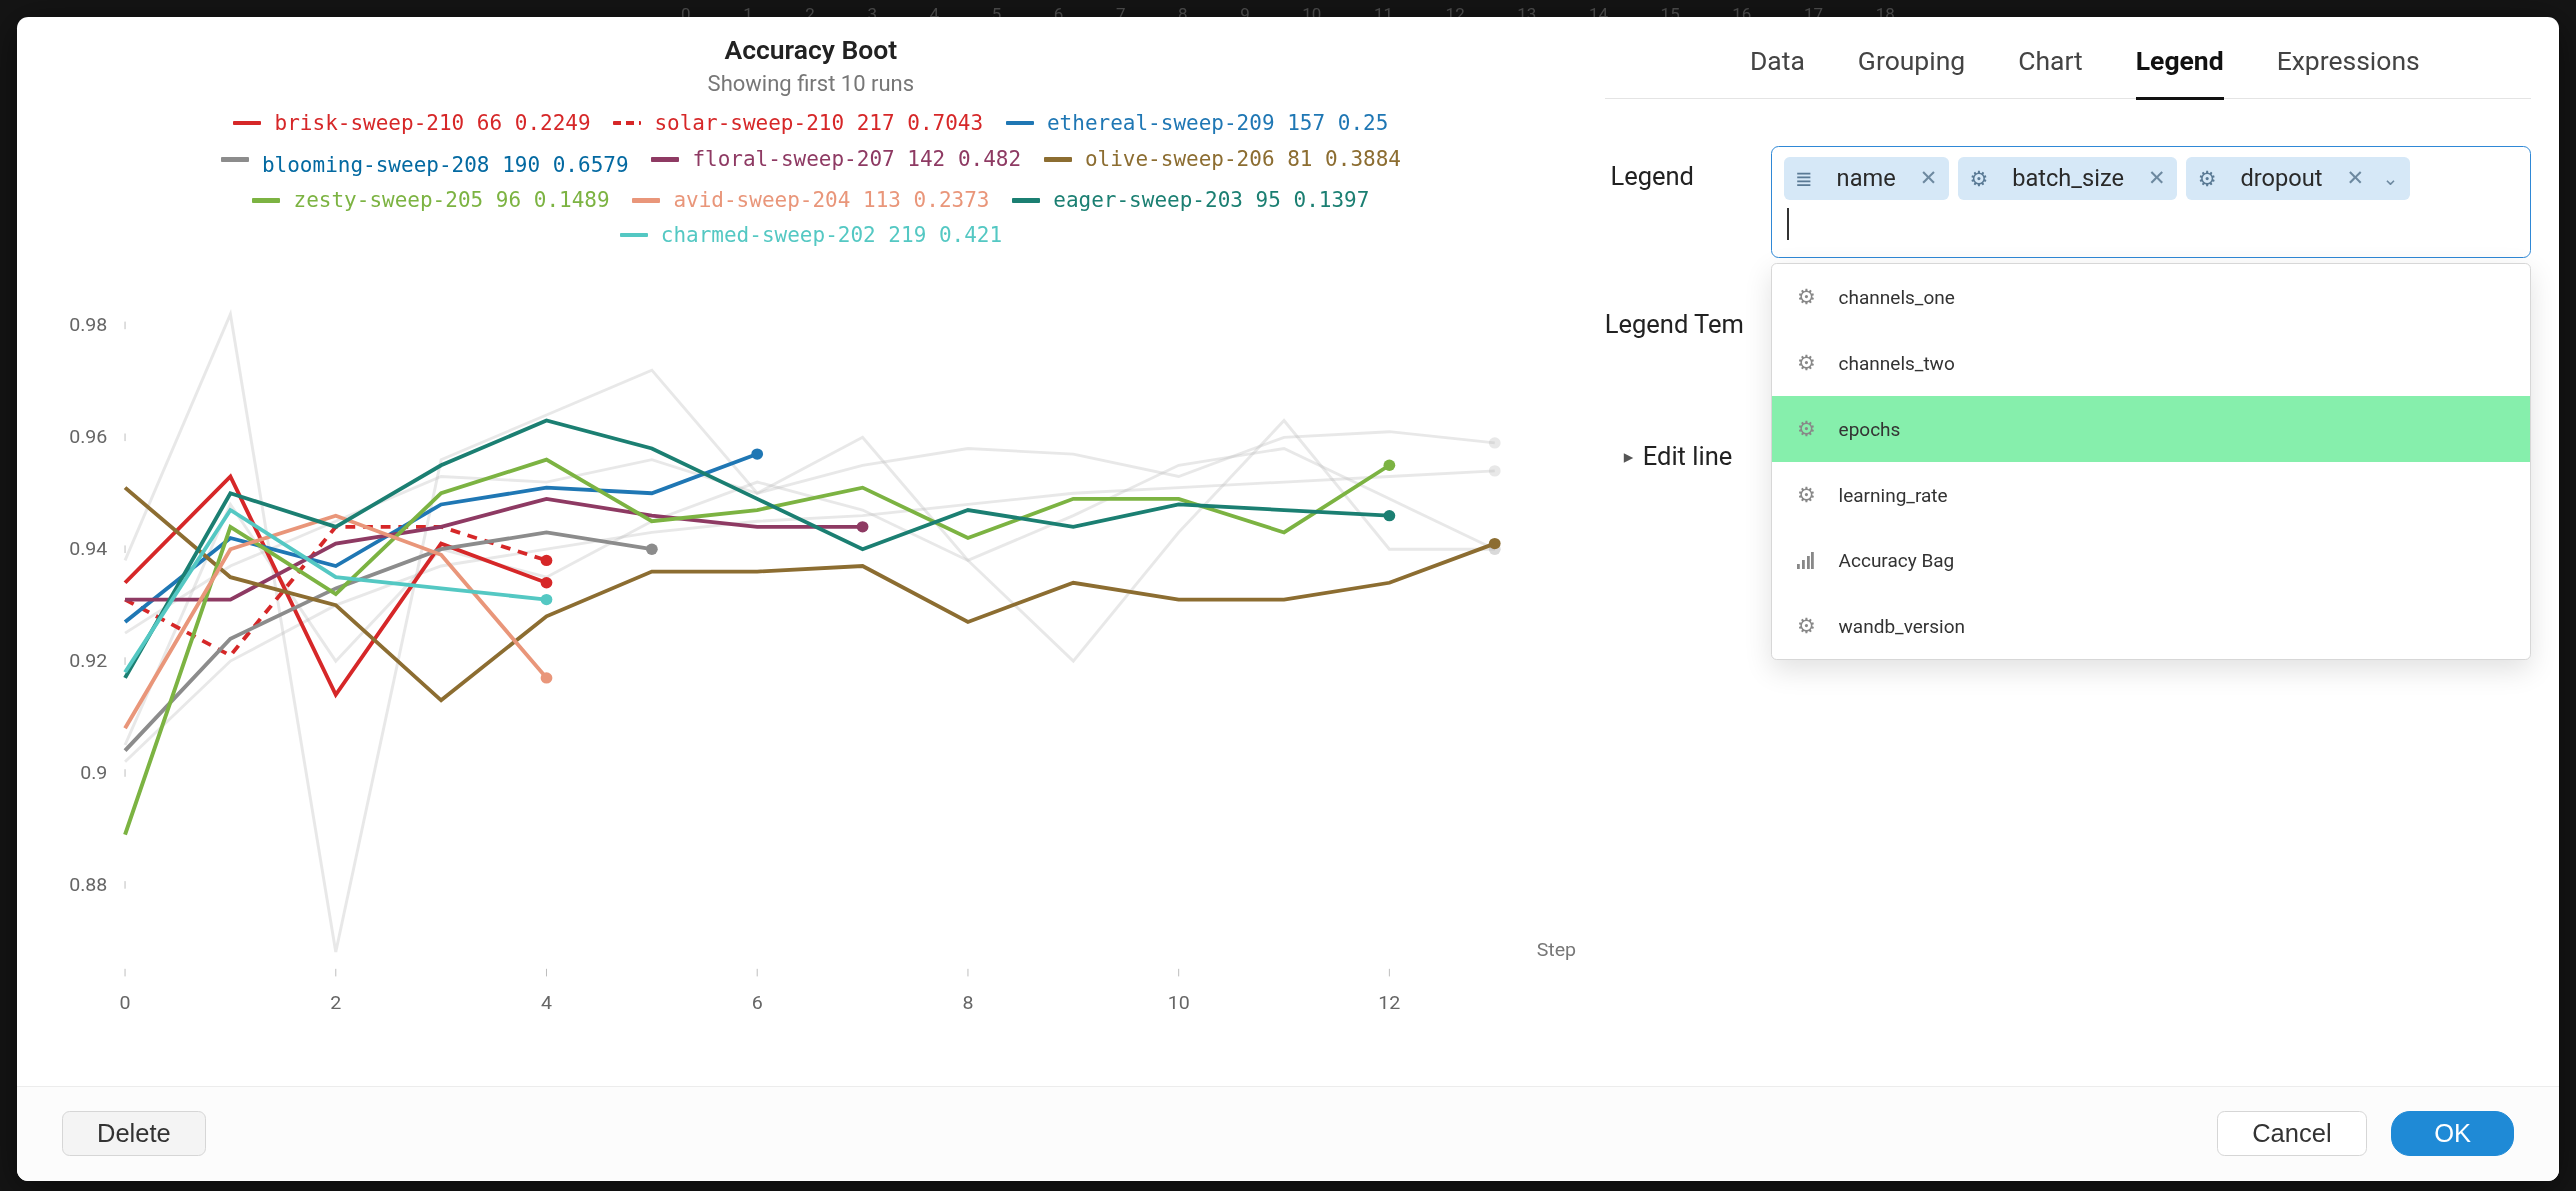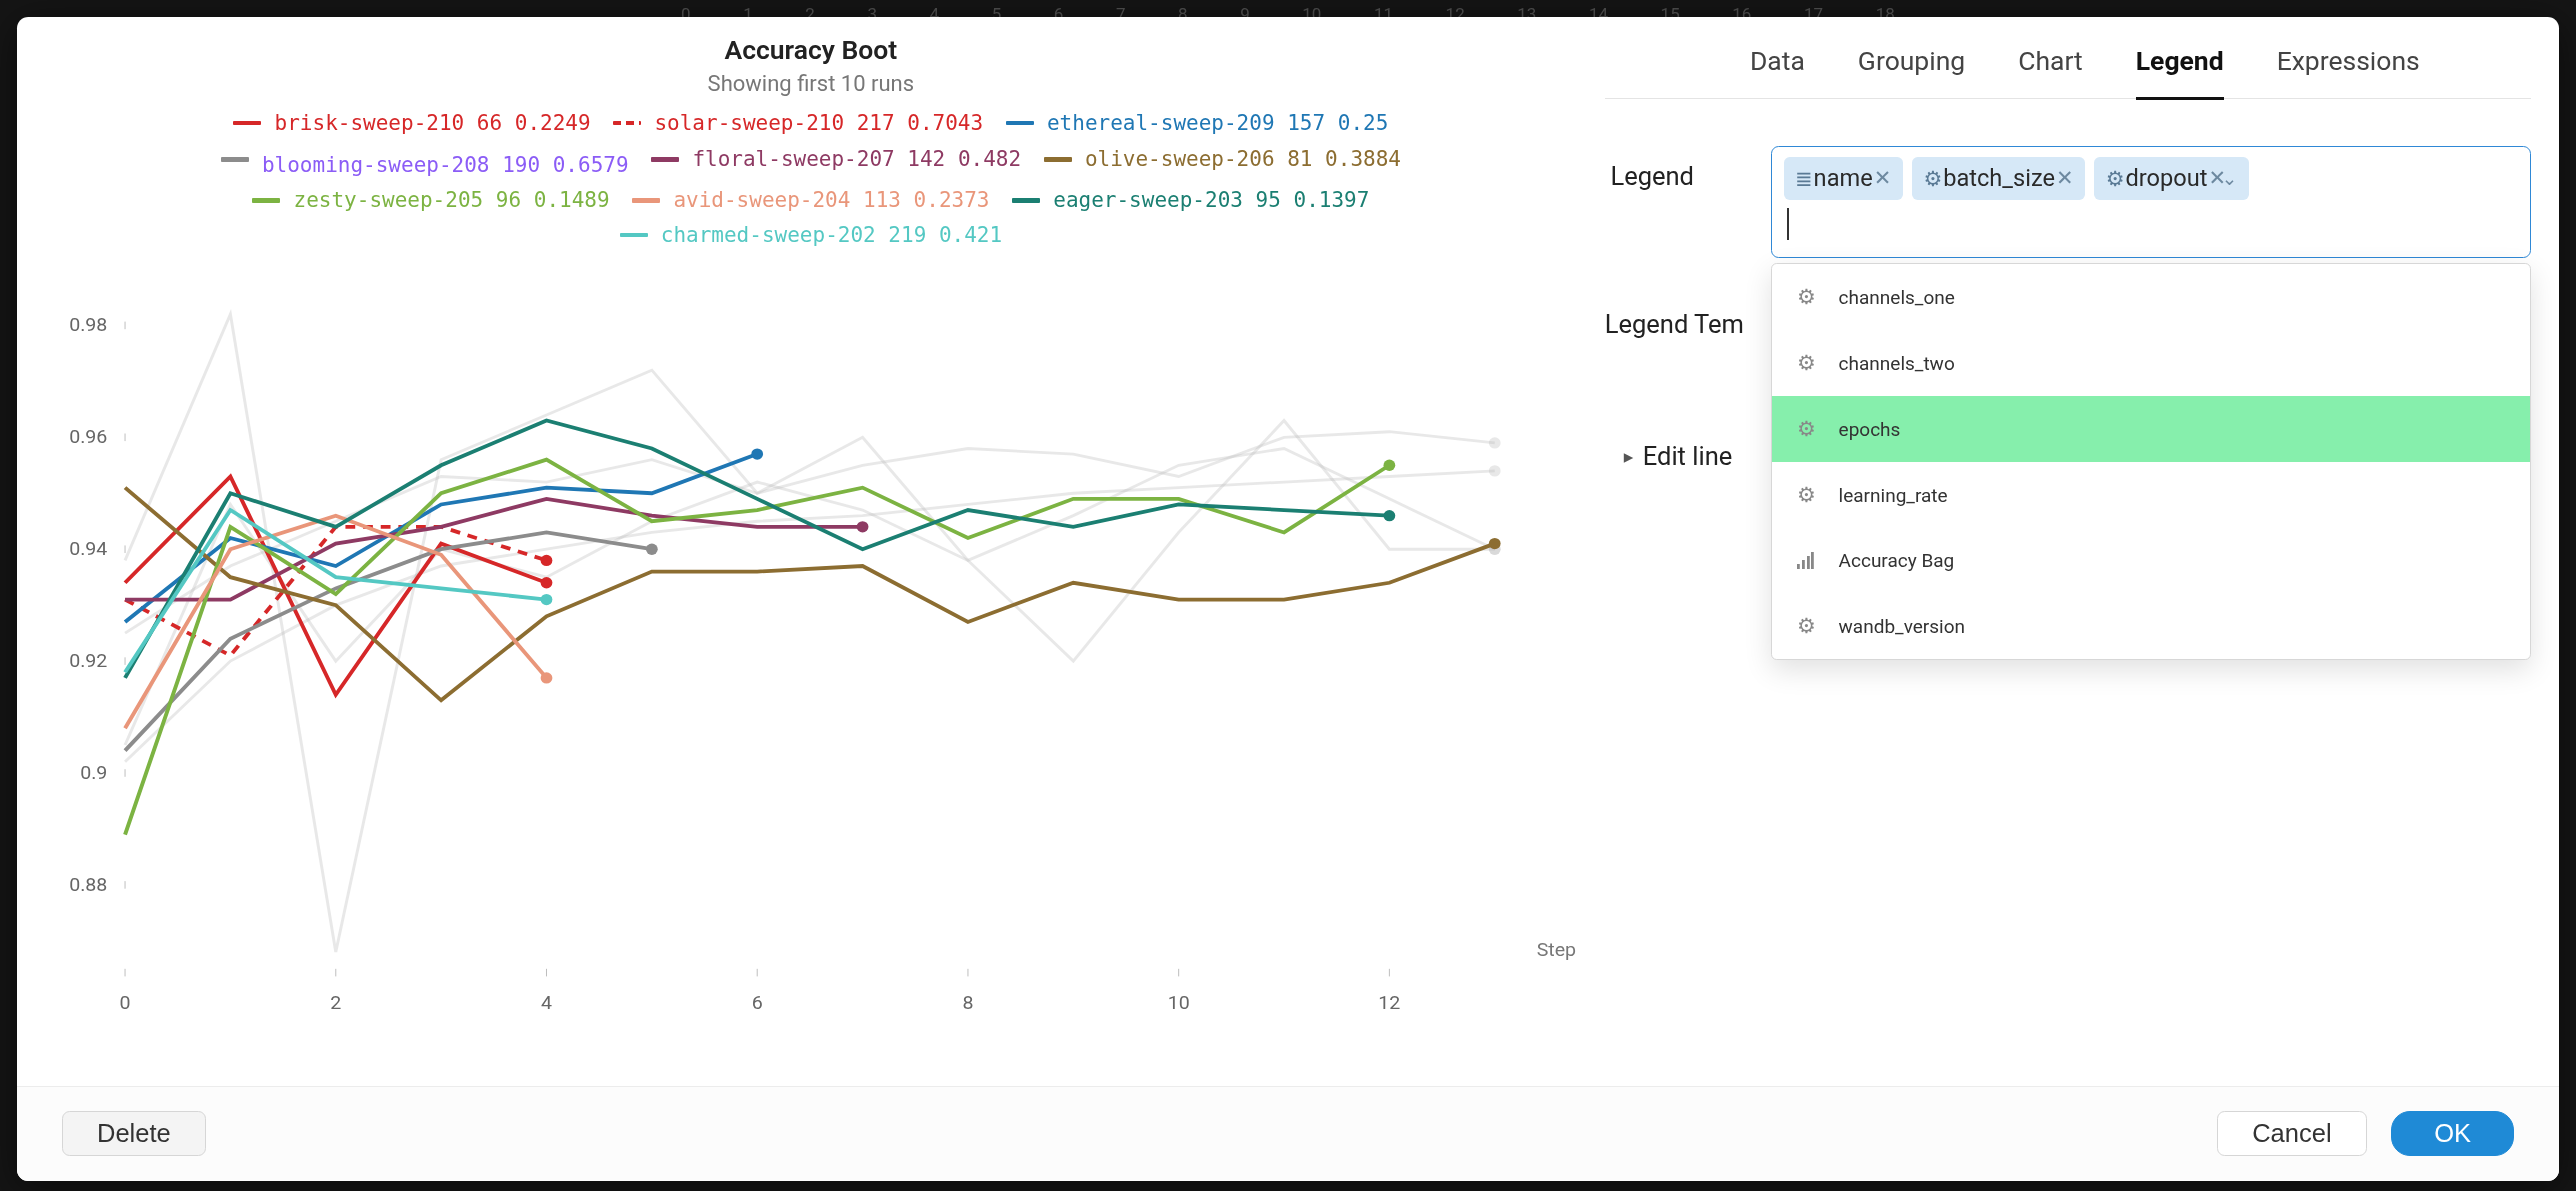--- a/index.html
+++ b/index.html
@@ -148,21 +148,21 @@
     display: flex;
     flex-wrap: wrap;
     gap: 9.5px;
     align-items: center;
     background: #fff;
     position: relative;
   }
   .token {
     display: inline-flex;
     align-items: center;
-    gap: 1px;
+    gap: 24px;
     background: #d6e8f7;
     border-radius: 5.7px;
     padding: 7.6px 11.3px;
     font-size: 23.6px;
     color: #2a2a2a;
   }
   .token .tok-x { color: #6d89a0; cursor: pointer; font-size: 21px; line-height:1; }
   .token .tok-icon { color: #5a7a95; }
   .token .chev { color:#6d89a0; font-size:19px; margin-left:-5.7px;}
   .caret-line {
@@ -317,21 +317,21 @@
                 <span style="color: rgb(214, 39, 40);">brisk-sweep-210 66 0.2249</span>
               </span><span class="leg">
                 <span class="swatch dashed" style="color: rgb(214, 39, 40);"></span>
                 <span style="color: rgb(214, 39, 40);">solar-sweep-210 217 0.7043</span>
               </span><span class="leg">
                 <span class="swatch" style="color: rgb(31, 119, 180); background: rgb(31, 119, 180);"></span>
                 <span style="color: rgb(31, 119, 180);">ethereal-sweep-209 157 0.25</span>
               </span></div>
             <div><span class="leg">
                 <span class="swatch" style="color: rgb(140, 140, 140); background: rgb(140, 140, 140);"></span>
-                <span style="color: #8b5cf6; margin-top: 12px;">blooming-sweep-208 190 0.6579</span>
+                <span style="color: #0369a1; margin-top: 12px;">blooming-sweep-208 190 0.6579</span>
               </span><span class="leg">
                 <span class="swatch" style="color: rgb(142, 58, 99); background: rgb(142, 58, 99);"></span>
                 <span style="color: rgb(142, 58, 99);">floral-sweep-207 142 0.482</span>
               </span><span class="leg">
                 <span class="swatch" style="color: rgb(140, 109, 49); background: rgb(140, 109, 49);"></span>
                 <span style="color: rgb(140, 109, 49);">olive-sweep-206 81 0.3884</span>
               </span></div>
             <div><span class="leg">
                 <span class="swatch" style="color: rgb(124, 179, 66); background: rgb(124, 179, 66);"></span>
                 <span style="color: rgb(124, 179, 66);">zesty-sweep-205 96 0.1489</span>

